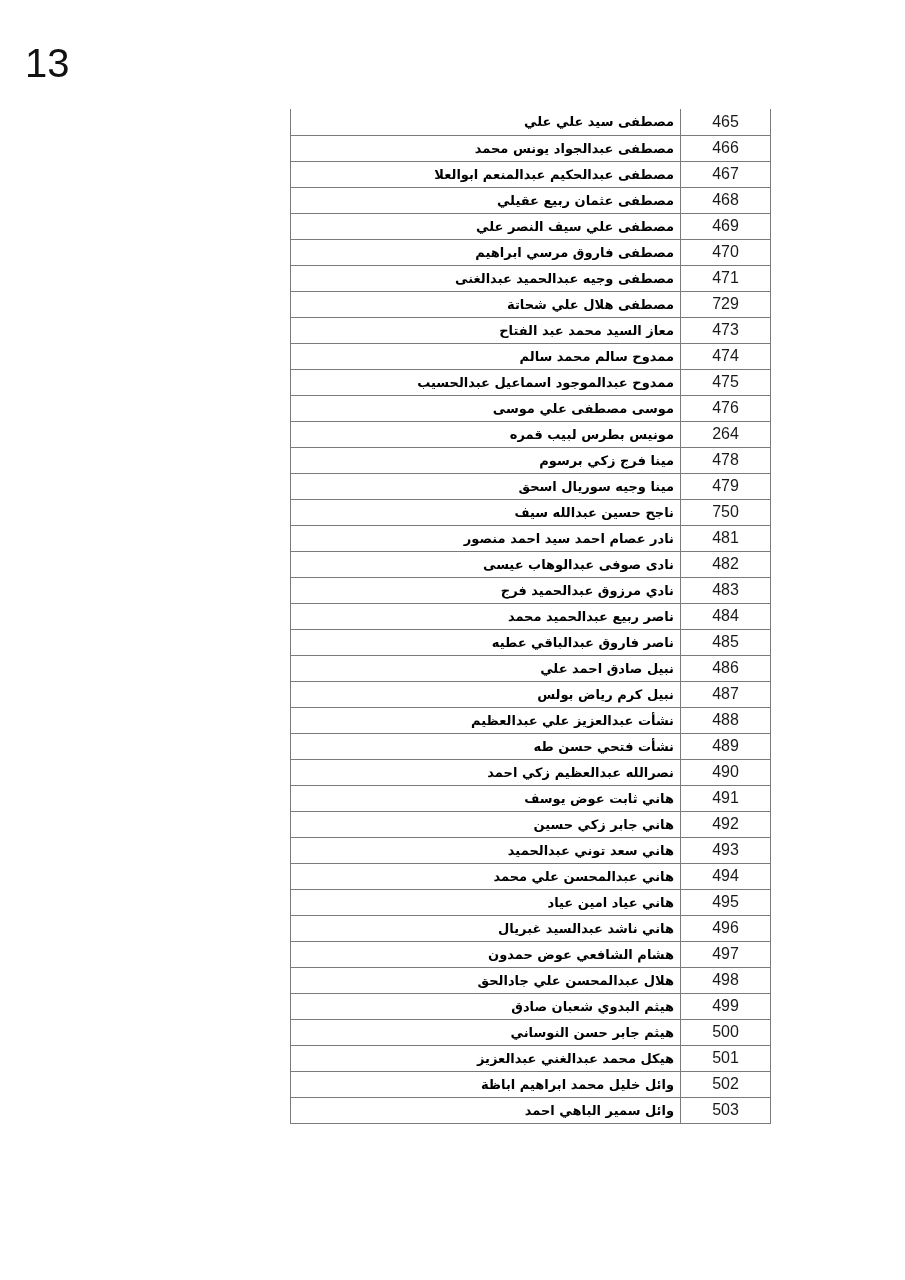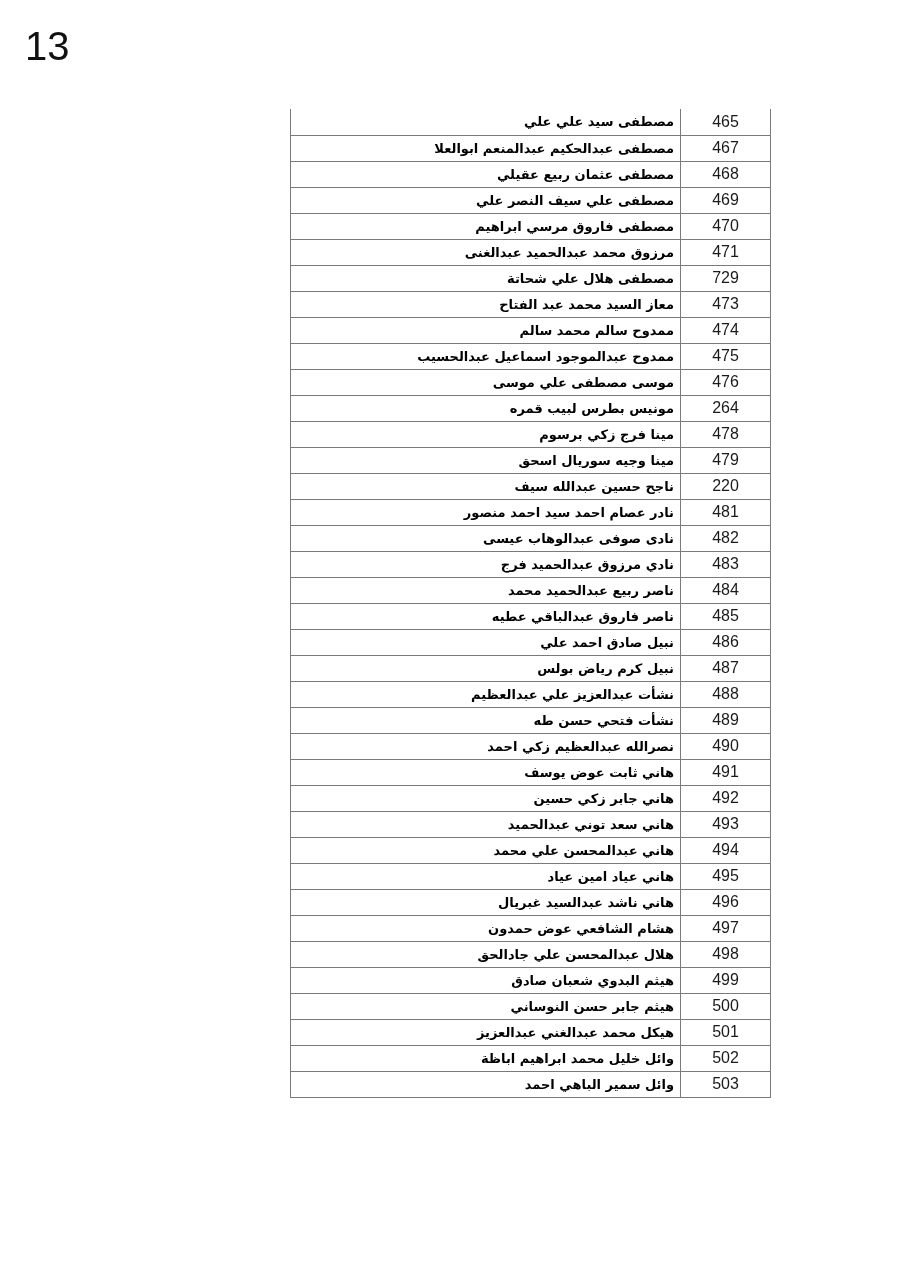--- a/index.html
+++ b/index.html
@@ -11,21 +11,21 @@
       width: 905px;
       height: 1280px;
       position: relative;
       overflow: hidden;
       font-family: "DejaVu Sans", sans-serif;
       color: #000;
     }
     .page-number {
       position: absolute;
       left: 25px;
-      top: 22px;
+      top: 39px;
       font-family: "Liberation Sans", sans-serif;
       font-size: 40px;
       line-height: 48px;
       color: #111;
     }
     .name-table {
       position: absolute;
       left: 290px;
       top: 109px;
       width: 480px;
@@ -67,37 +67,41 @@
 
 <div class="page-number">13</div>
 
 <table class="name-table">
   <tbody id="table-body">
       <tr>
         <td class="name-cell">مصطفى سيد علي علي</td>
         <td class="num-cell">465</td>
       </tr>
       <tr>
+        <td class="name-cell">مصطفى عبدالجواد يونس محمد</td>
+        <td class="num-cell">466</td>
+      </tr>
+      <tr>
         <td class="name-cell">مصطفى عبدالحكيم عبدالمنعم ابوالعلا</td>
         <td class="num-cell">467</td>
       </tr>
       <tr>
         <td class="name-cell">مصطفى عثمان ربيع عقيلي</td>
         <td class="num-cell">468</td>
       </tr>
       <tr>
         <td class="name-cell">مصطفى علي سيف النصر علي</td>
         <td class="num-cell">469</td>
       </tr>
       <tr>
         <td class="name-cell">مصطفى فاروق مرسي ابراهيم</td>
         <td class="num-cell">470</td>
       </tr>
       <tr>
-        <td class="name-cell">مرزوق محمد عبدالحميد عبدالغنى</td>
+        <td class="name-cell">مصطفى وجيه عبدالحميد عبدالغنى</td>
         <td class="num-cell">471</td>
       </tr>
       <tr>
         <td class="name-cell">مصطفى هلال علي شحاتة</td>
         <td class="num-cell">729</td>
       </tr>
       <tr>
         <td class="name-cell">معاز السيد محمد عبد الفتاح</td>
         <td class="num-cell">473</td>
       </tr>
@@ -120,21 +124,21 @@
       <tr>
         <td class="name-cell">مينا فرج زكي برسوم</td>
         <td class="num-cell">478</td>
       </tr>
       <tr>
         <td class="name-cell">مينا وجيه سوريال اسحق</td>
         <td class="num-cell">479</td>
       </tr>
       <tr>
         <td class="name-cell">ناجح حسين عبدالله سيف</td>
-        <td class="num-cell">220</td>
+        <td class="num-cell">750</td>
       </tr>
       <tr>
         <td class="name-cell">نادر عصام احمد سيد احمد منصور</td>
         <td class="num-cell">481</td>
       </tr>
       <tr>
         <td class="name-cell">نادى صوفى عبدالوهاب عيسى</td>
         <td class="num-cell">482</td>
       </tr>
       <tr>

